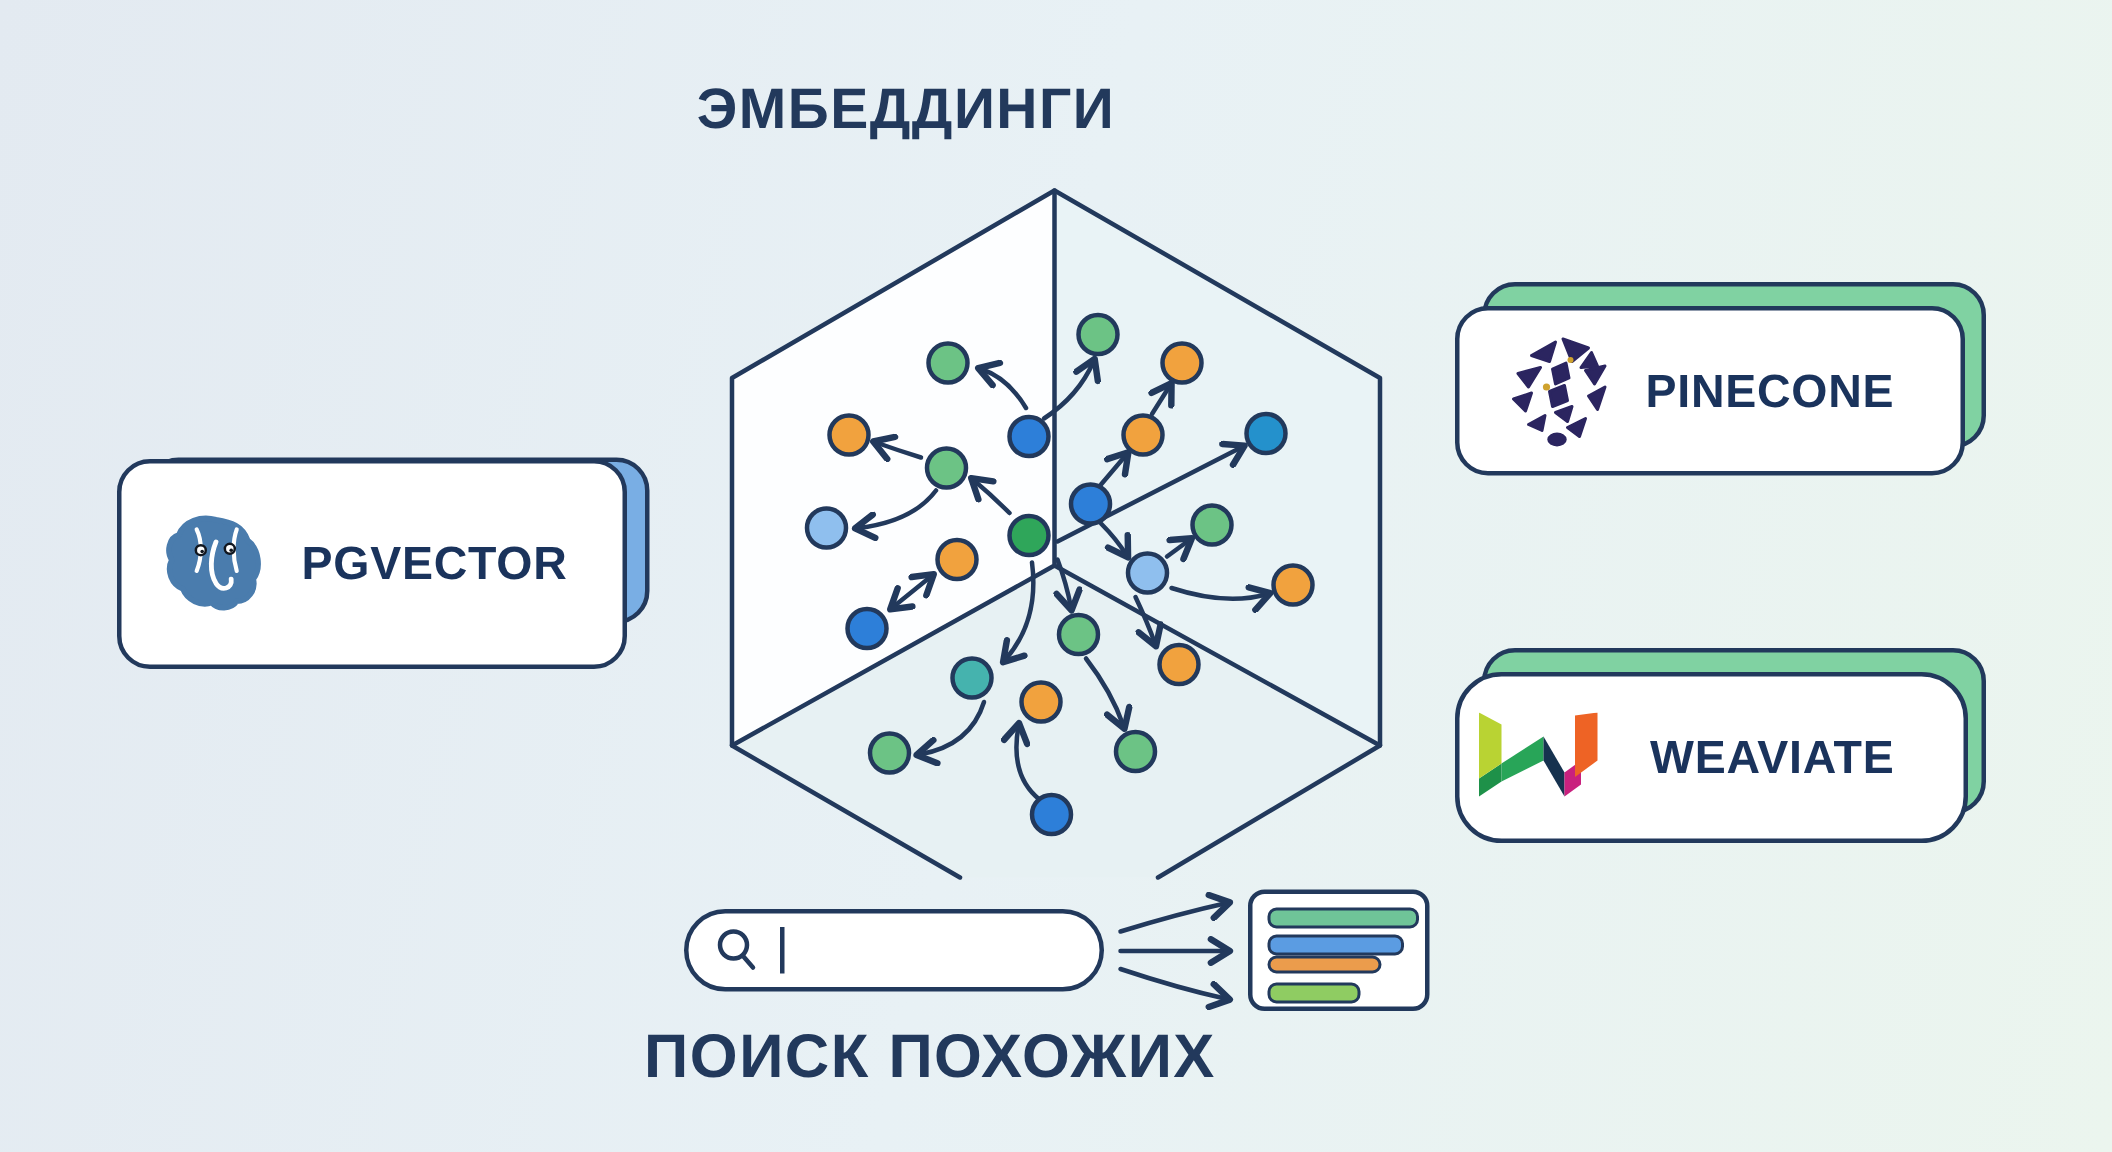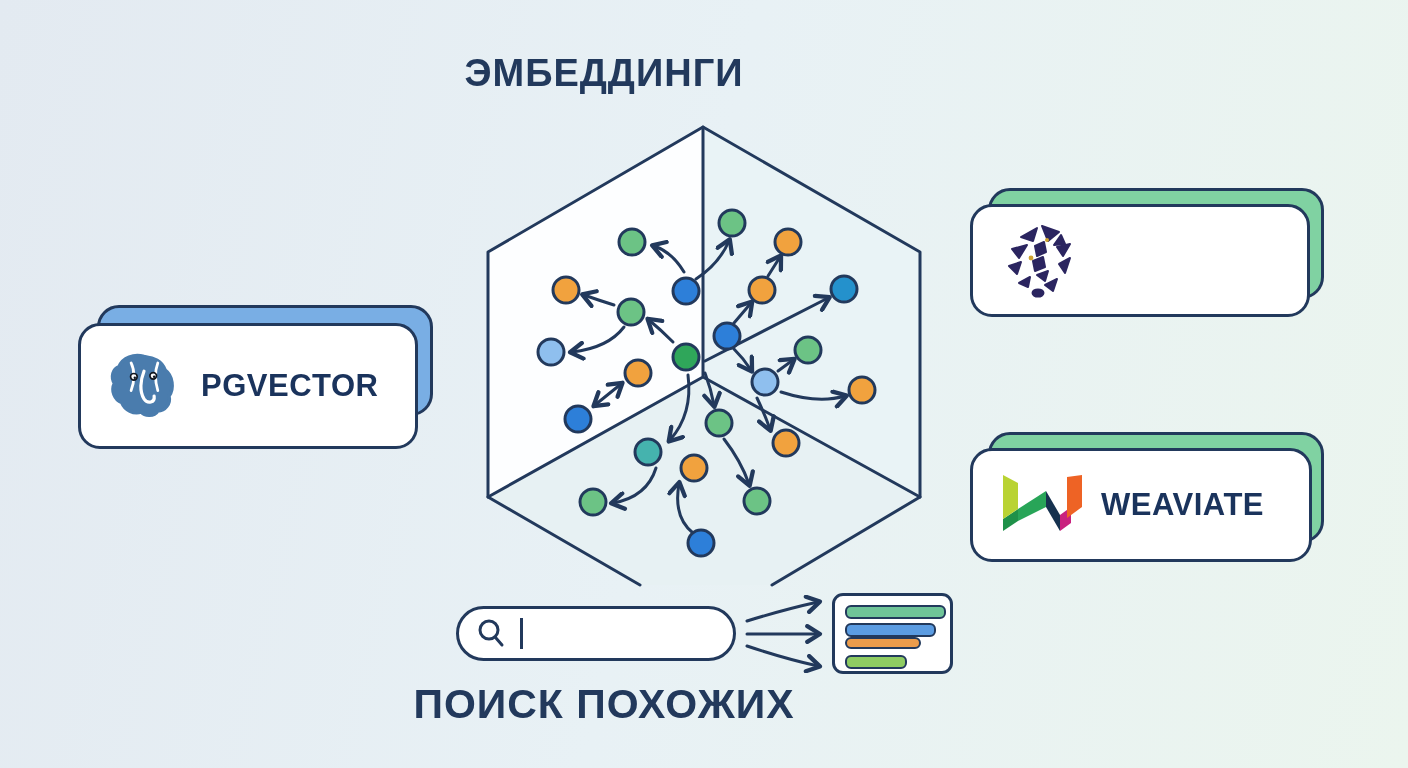--- a/index.html
+++ b/index.html
@@ -4,34 +4,34 @@
 <style>
   html,body{margin:0;padding:0;}
   body{font-family:"Liberation Sans","DejaVu Sans",sans-serif;}
   #stage{position:relative;width:1408px;height:768px;overflow:hidden;
          background:linear-gradient(103deg,#e3eaf1 0%,#e8f1f5 48%,#ebf5ee 100%);}
   #scene{position:absolute;left:0;top:0;width:1408px;height:768px;}
 
   .big-label{position:absolute;left:0;width:1208px;text-align:center;
              font-weight:bold;color:var(--ink,#22395c);letter-spacing:1px;line-height:1;}
   #title{top:54px;font-size:38px;}
-  #bottom-label{top:684px;font-size:41px;}
+  #bottom-label{top:684px;font-size:41px;margin-left:16px;}
 
   .db-shadow{position:absolute;width:336px;height:111px;border:3px solid var(--ink,#22395c);
              border-radius:22px;box-sizing:border-box;}
   .db-card{position:absolute;background:#ffffff;border:3px solid var(--ink,#22395c);
            border-radius:22px;box-sizing:border-box;display:flex;align-items:center;}
   .db-label{font-weight:bold;color:#1a335c;font-size:31px;letter-spacing:0.5px;}
 
   #pgvector-shadow{left:97px;top:305px;}
-  #pgvector-card{left:78px;top:323px;width:340px;height:126px;padding-left:28px;gap:22px;}
+  #pgvector-card{left:78px;top:306px;width:340px;height:140px;padding-left:28px;gap:22px;}
   #pinecone-shadow{left:988px;top:188px;}
   #pinecone-card{left:970px;top:204px;width:340px;height:113px;padding-left:30px;gap:18px;}
   #weaviate-shadow{left:988px;top:432px;}
-  #weaviate-card{left:970px;top:448px;width:342px;height:114px;padding-left:28px;gap:16px;}
+  #weaviate-card{left:970px;top:448px;width:342px;height:114px;padding-left:11px;gap:32px;border-radius:31px;}
 
   #search-pill{position:absolute;left:456px;top:606px;width:280px;height:55px;
                background:#ffffff;border:3px solid var(--ink,#22395c);border-radius:30px;
                box-sizing:border-box;display:flex;align-items:center;padding-left:17px;}
   #cursor{width:3px;height:31px;background:var(--ink,#22395c);margin-left:14px;}
 
   #results-card{position:absolute;left:832px;top:593px;width:121px;height:81px;
                 background:#ffffff;border:3px solid var(--ink,#22395c);border-radius:11px;
                 box-sizing:border-box;}
   .rbar{position:absolute;border:2.5px solid var(--ink,#22395c);border-radius:6px;box-sizing:border-box;}
@@ -131,20 +131,21 @@
         <polygon points="41,66 53,60 49,72"></polygon>
         <polygon points="55,45 66,39 61,54"></polygon>
         <polygon points="53,28 66,25 59,37"></polygon>
         <polygon points="31,27 40,23 42,33 33,37"></polygon>
         <polygon points="29,42 39,38 41,48 31,52"></polygon>
         <polygon points="33,56 44,52 41,62"></polygon>
       </g>
       <circle cx="27" cy="39" r="2.4" fill="#cfa22e"></circle>
       <circle cx="43" cy="21" r="2" fill="#cfa22e"></circle>
     </svg>
+    <span class="db-label">PINECONE</span>
   </div>
 
   <div id="weaviate-shadow" class="db-shadow" style="background: rgb(128, 210, 162);"></div>
   <div id="weaviate-card" class="db-card">
     <svg width="84" height="60" viewBox="0 0 84 60">
       <polygon points="17,34 45,16 45,32 17,46" fill="#28a558"></polygon>
       <polygon points="2,44 17,34 17,46 2,56" fill="#1e9149"></polygon>
       <polygon points="45,16 59,40 59,56 45,32" fill="#16324f"></polygon>
       <polygon points="59,40 70,32 70,48 59,56" fill="#c9217e"></polygon>
       <polygon points="66,2 81,0 81,32 66,43" fill="#ee6325"></polygon>

